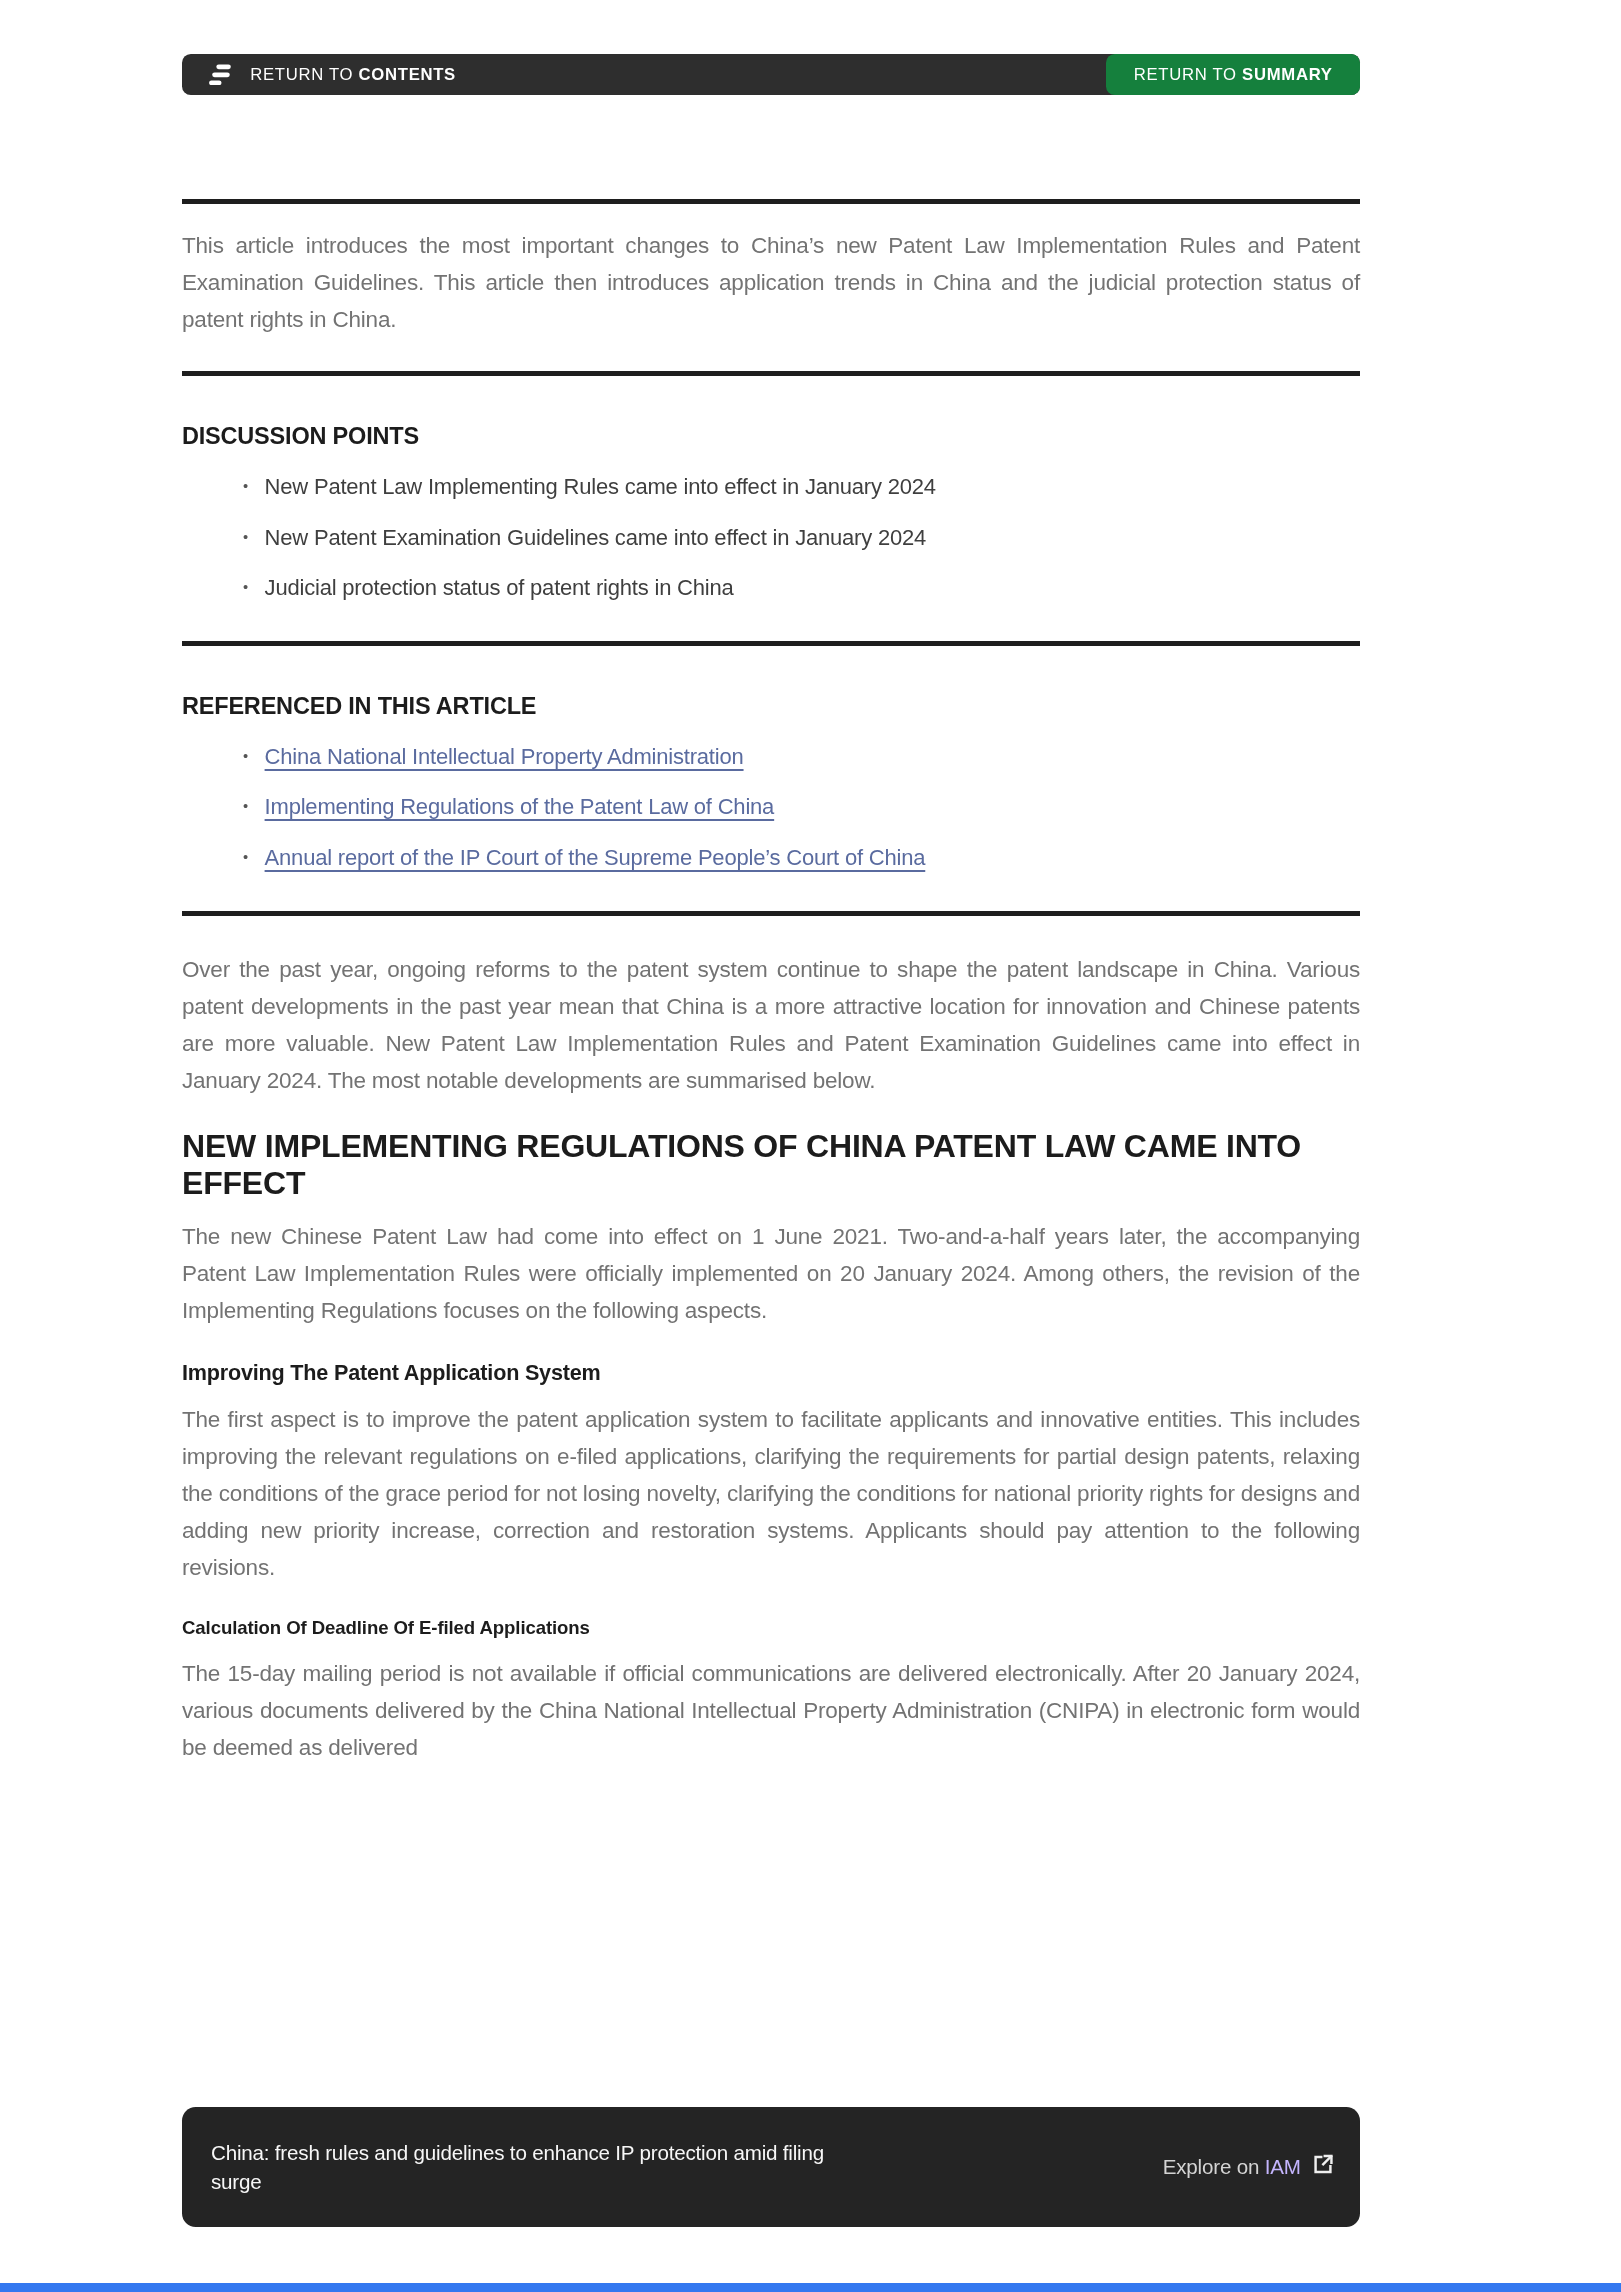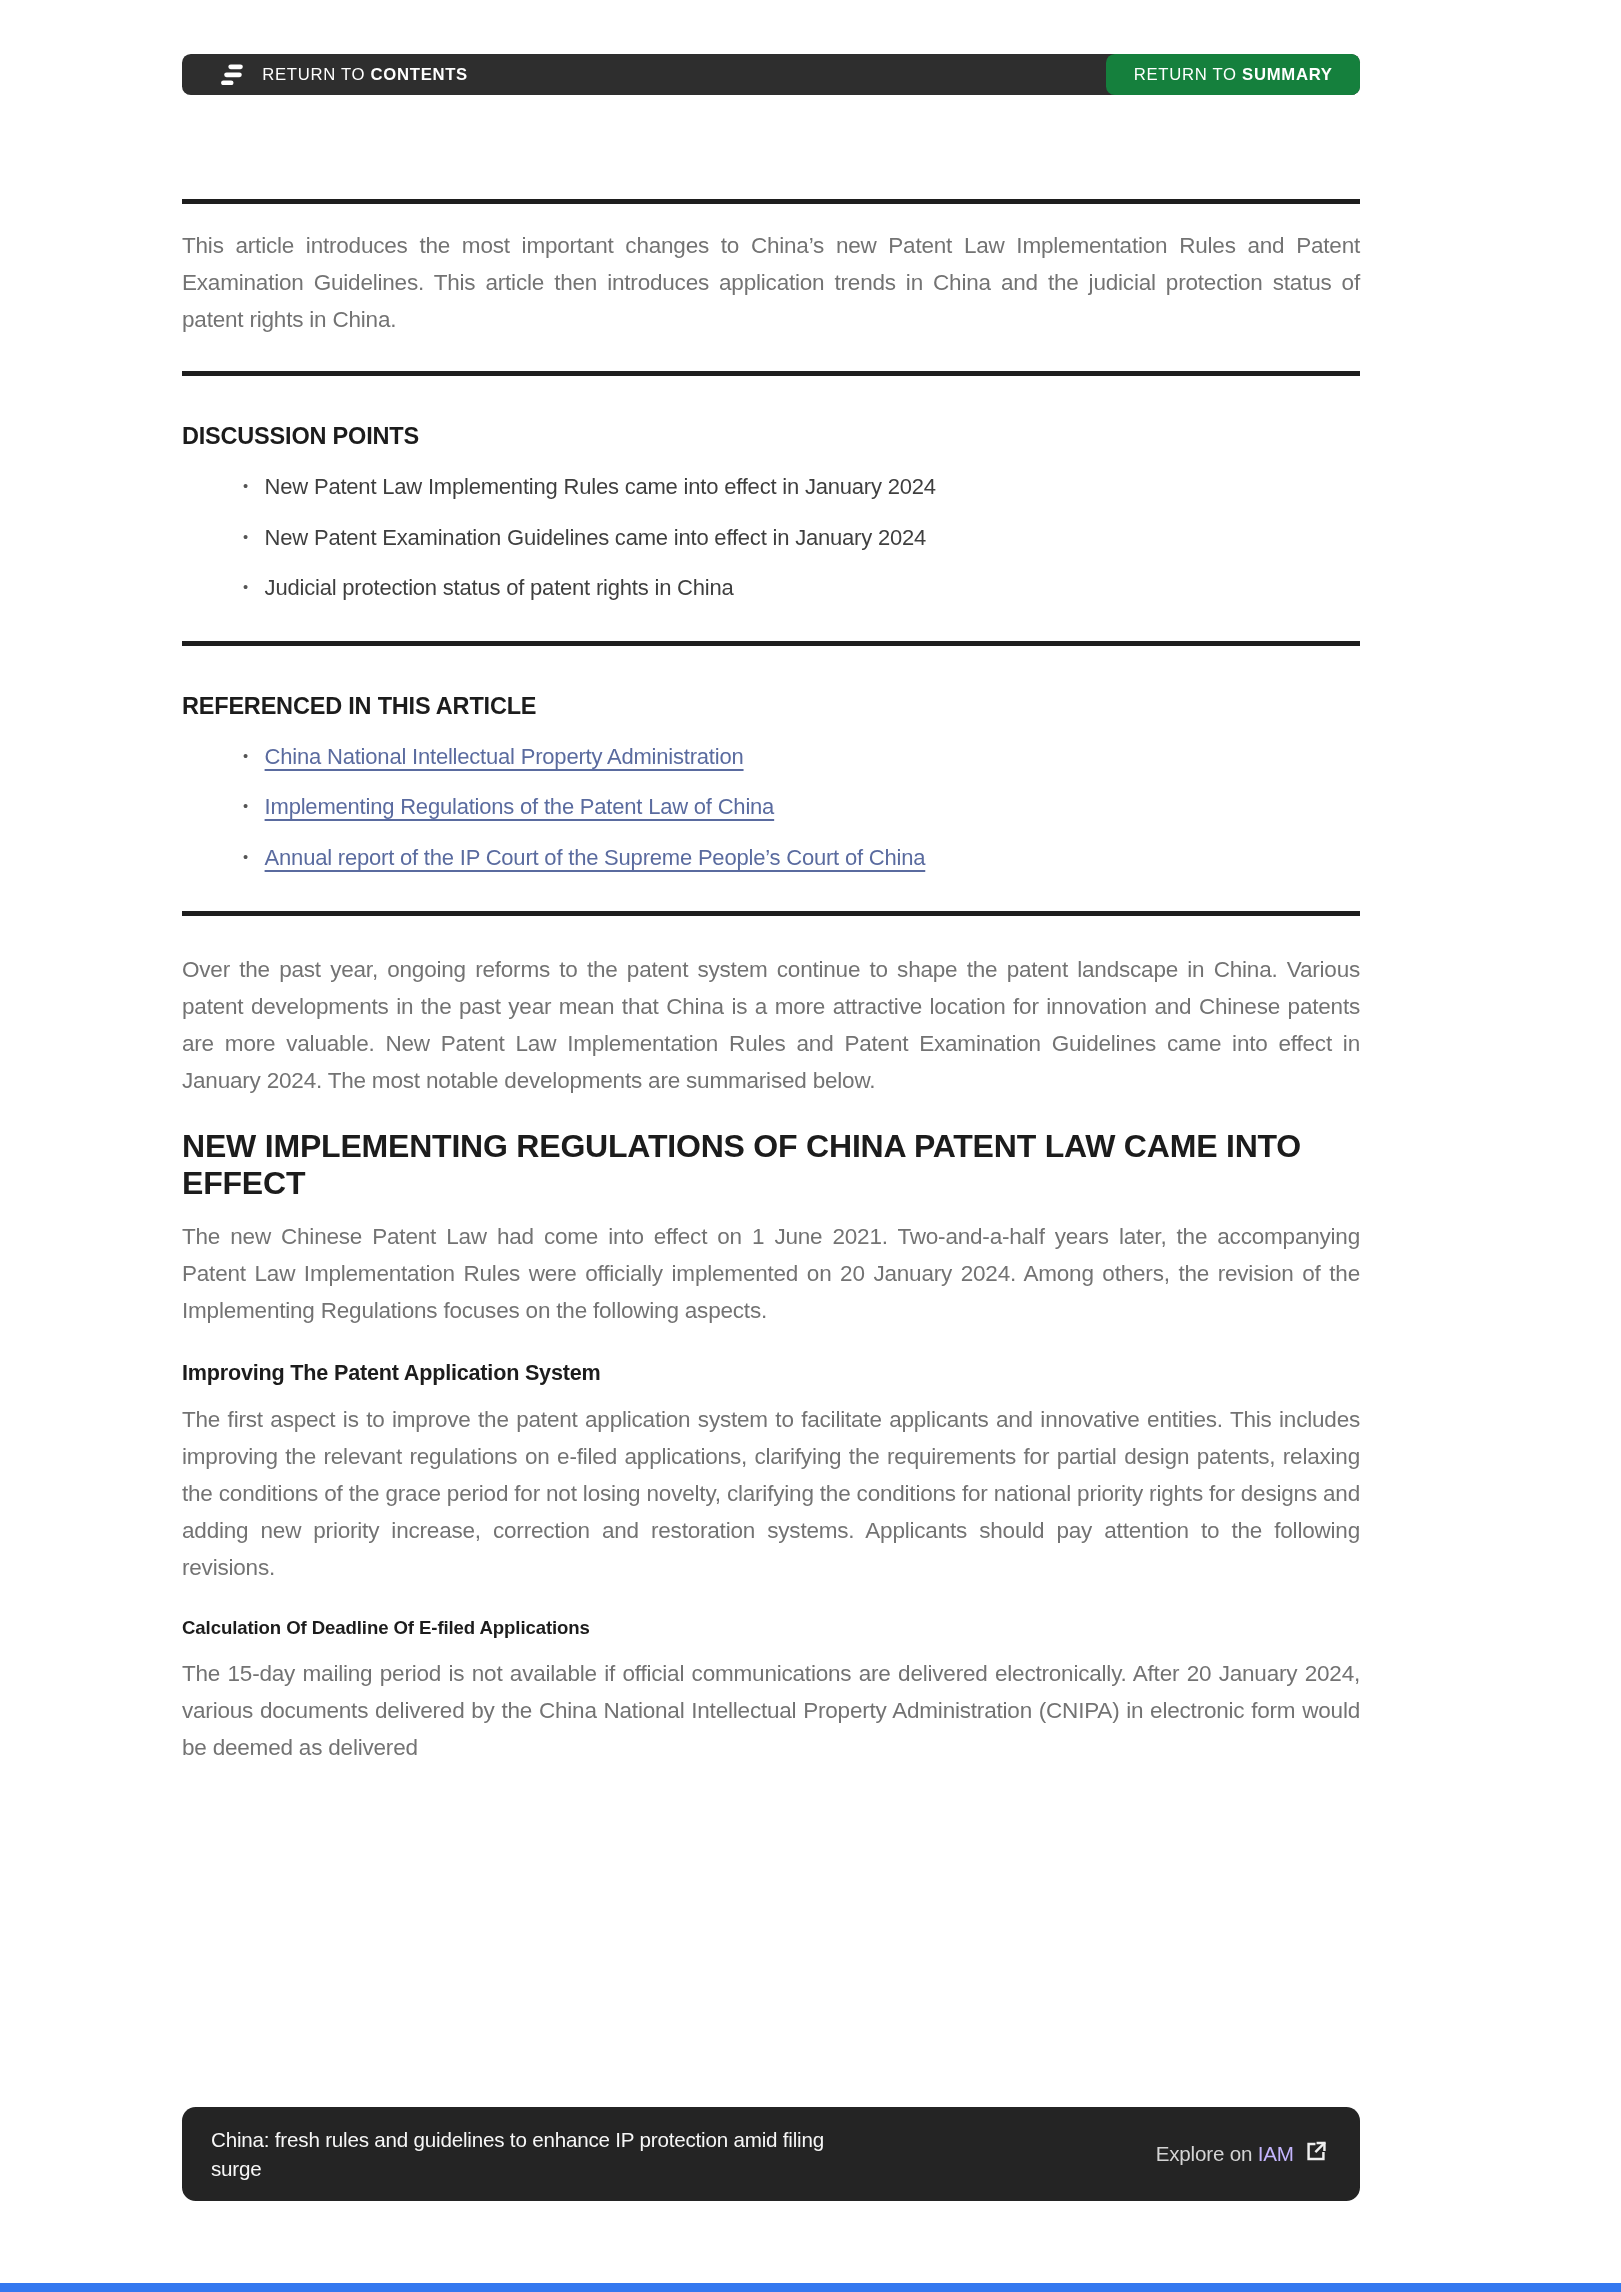--- a/index.html
+++ b/index.html
@@ -18,21 +18,20 @@
 
   
   .topbar {
     margin-top: 54px;
     height: 41px;
     background: #2e2e2e;
     border-radius: 8.8px;
     display: flex;
     align-items: center;
     justify-content: space-between;
-    padding-left: 12px;
   }
   .topbar a { text-decoration: none; cursor: pointer; }
   .topbar-left {
     display: flex; align-items: center; gap: 14.7px;
     padding-left: 24.5px; height: 100%;
   }
   .topbar-label {
     color: #ffffff; font-size: 16.7px; letter-spacing: 0.7px;
   }
   .topbar-label b { font-weight: 700; }
@@ -97,25 +96,25 @@
   h5.subsub-heading {
     font-size: 18.6px; font-weight: 700; color: #1c1c1c;
     letter-spacing: -0.1px; margin: 31px 0 0 0;
   }
   p.after-heading { margin-top: 15.7px; }
 
   
   .footer-bar {
     position: absolute;
     left: 182px; top: 2107px;
-    width: 1178px; height: 94px;
+    width: 1178px; height: 120px;
     background: #242424;
     border-radius: 13.7px;
     display: flex; align-items: center; justify-content: space-between;
-    padding: 0 33px 0 29px;
+    padding: 0 26px 0 29px;
     box-sizing: border-box;
   }
   .footer-title {
     color: #f7f7f7; font-size: 20.6px; line-height: 29px;
     max-width: 627px; letter-spacing: -0.2px;
   }
   .explore-link {
     display: flex; align-items: center; gap: 10.8px;
     color: #d4d4d4; font-size: 20.6px; text-decoration: none;
     letter-spacing: -0.2px; cursor: pointer;

